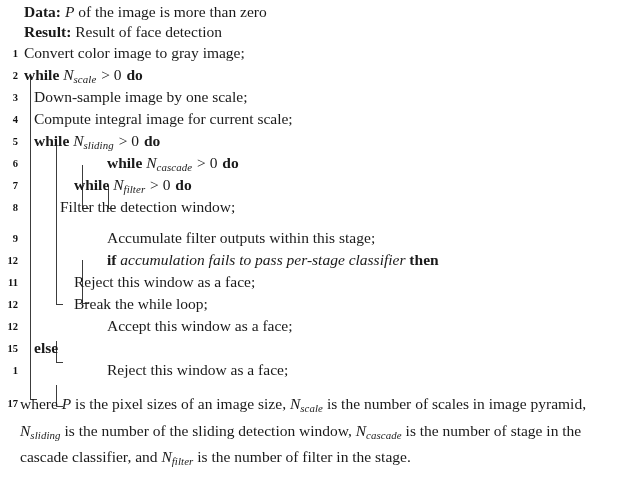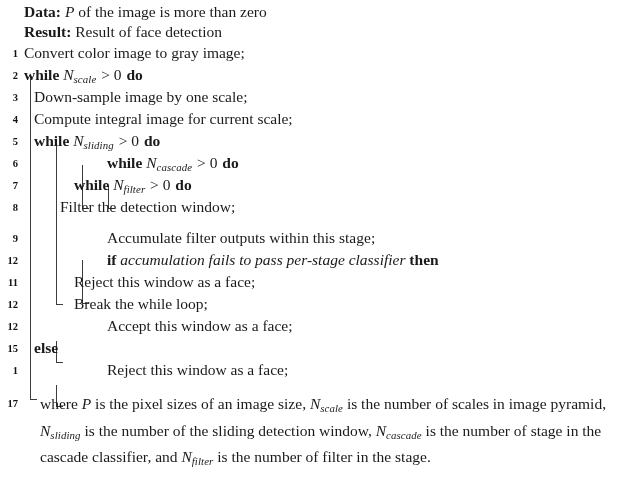--- a/index.html
+++ b/index.html
@@ -90,21 +90,21 @@
     height: 1px;
     width: 7px;
     background: #3c3c3c;
   }
 
   
   .note {
     position: relative;
     font-size: 15.5px;
     line-height: 21.5px;
-    padding-left: 40px;
+    padding-left: 20px;
     padding-right: 6px;
     text-align: left;
   }
   .note .lineno { line-height: 22px; }
 
   
   .mvar {
     font-style: italic;
     font-family: "Liberation Serif", "DejaVu Serif", serif;
   }

